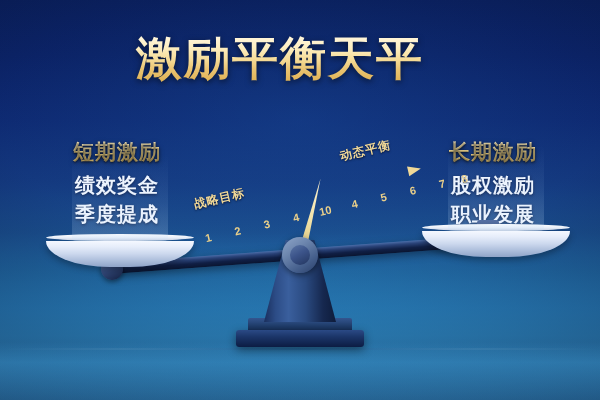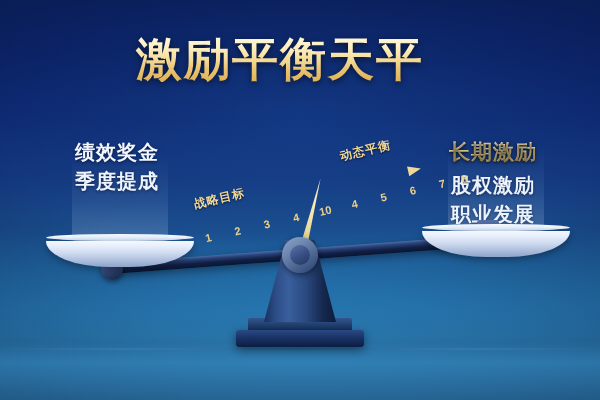--- a/index.html
+++ b/index.html
@@ -79,20 +79,21 @@
       #fff6dd 0%,
       #fdeec0 26%,
       #f6dd9a 50%,
       #eac472 72%,
       #e0b254 100%);
     -webkit-background-clip: text;
     background-clip: text;
     color: transparent;
     -webkit-text-fill-color: transparent;
     filter: drop-shadow(0 2px 3px rgba(0,0,0,0.55));
+    font-family: Liberation Serif, serif;
   }
 
   
   .side-block {
     position: absolute;
     width: 150px;
     text-align: center;
   }
   .side-left  { left: 42px;  top: 138px; }
   .side-right { left: 418px; top: 138px; }
@@ -283,20 +284,21 @@
 <div id="stage">
 
   <div class="bg-base"></div>
   <div class="bg-vignette"></div>
   <div class="bg-floorglow"></div>
   <div class="bg-floorline"></div>
 
   <div class="title">激励平衡天平</div>
 
   <div class="side-block side-left">
+    <div class="side-head">短期激励</div>
     <div class="side-item">绩效奖金</div>
     <div class="side-item">季度提成</div>
   </div>
 
   <div class="side-block side-right">
     <div class="side-head">长期激励</div>
     <div class="side-item">股权激励</div>
     <div class="side-item">职业发展</div>
   </div>
 

